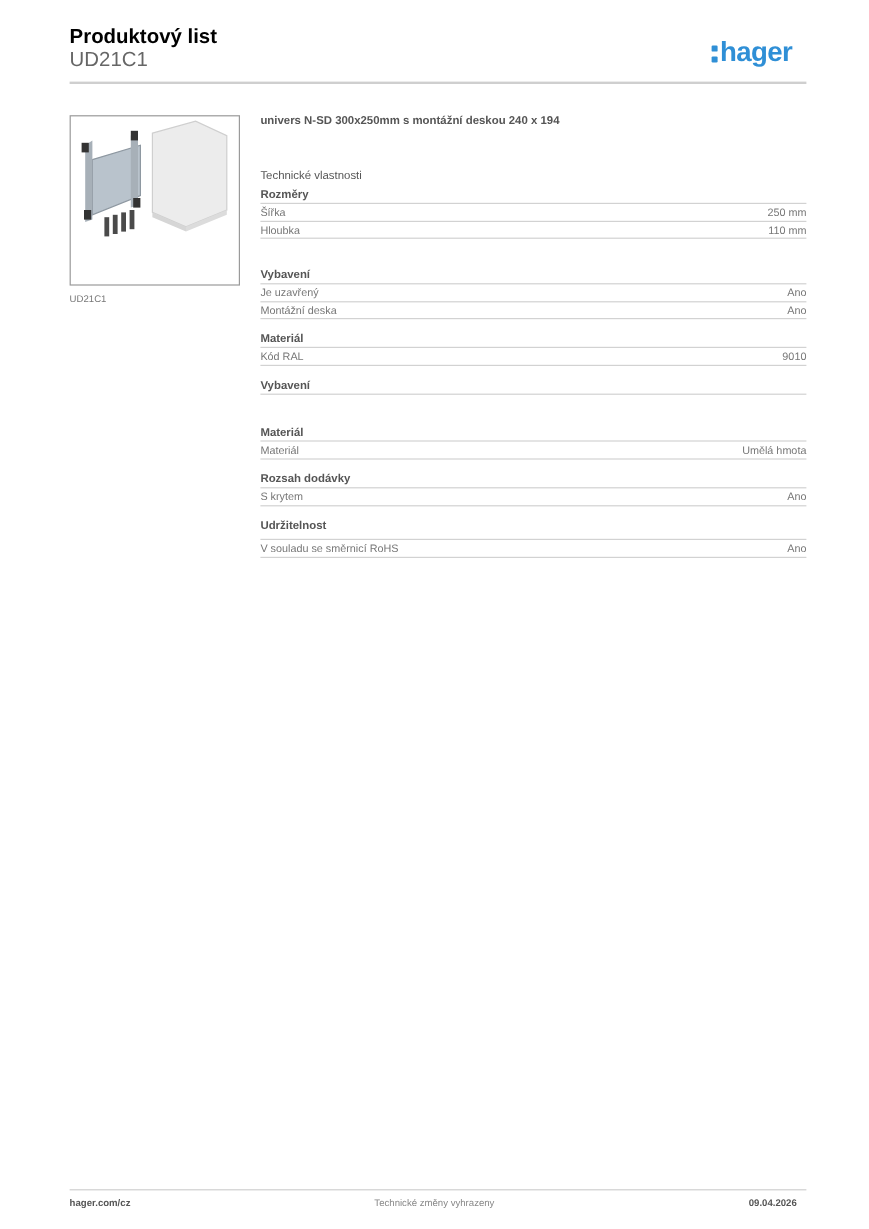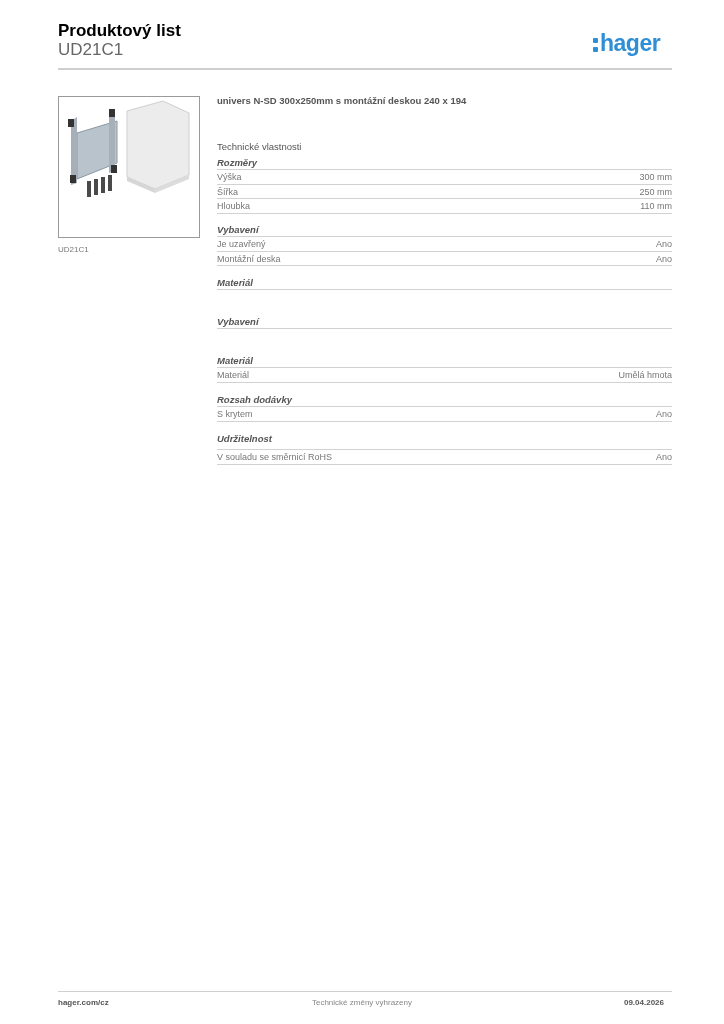--- a/index.html
+++ b/index.html
@@ -11,21 +11,21 @@
   .logo .colon span { width: 5px; height: 5px; background: #2f8fd6; border-radius: 1px; display: block; }
   .header-rule { position: absolute; left: 58px; top: 68px; width: 614px; height: 2px; background: #cfcfcf; }
 
   .photo { position: absolute; left: 58px; top: 96px; width: 142px; height: 142px; border: 1px solid #9a9a9a; background: #fff; box-sizing: border-box; }
   .photo-caption { position: absolute; left: 58px; top: 245px; font-size: 8px; color: #777; }
 
   .product-name { position: absolute; left: 217px; top: 95px; font-size: 9.5px; font-weight: bold; color: #555; }
   .tech-title { position: absolute; left: 217px; top: 141px; font-size: 9.5px; font-weight: normal; color: #555; }
 
   .spec { position: absolute; left: 217px; width: 455px; }
-  .group-title { font-size: 9.5px; font-weight: bold; color: #555; height: 13px; line-height: 13px; border-bottom: 1.5px solid #d2d2d2; font-style: italic; }
+  .group-title { font-size: 9.5px; font-weight: bold; color: #555; height: 13px; line-height: 13px; border-bottom: 1.5px solid #d2d2d2; }
   .row { display: flex; justify-content: space-between; font-size: 9px; color: #777; height: 13.5px; line-height: 14px; border-bottom: 1.5px solid #d2d2d2; }
   .row .val { text-align: right; }
 
   .footer-rule { position: absolute; left: 58px; top: 991px; width: 614px; height: 1px; background: #cfcfcf; }
   .footer-left { position: absolute; left: 58px; top: 998px; font-size: 8px; font-weight: bold; color: #555; }
   .footer-center { position: absolute; left: 0; width: 724px; top: 998px; text-align: center; font-size: 8px; color: #888; }
   .footer-right { position: absolute; right: 60px; top: 998px; font-size: 8px; font-weight: bold; color: #555; }
 </style>
 </head>
 <body>
@@ -65,24 +65,20 @@
   </svg>
 </div>
 <div class="photo-caption">UD21C1</div>
 
 <div class="product-name">univers N-SD 300x250mm s montážní deskou 240 x 194</div>
 <div class="tech-title">Technické vlastnosti</div>
 
 <div class="spec" style="top:156px">
   <div class="group-title">Rozměry</div>
   <div class="row">
-      <span>Výška</span>
-      <span class="val">300 mm</span>
-    </div>
-  <div class="row">
       <span>Šířka</span>
       <span class="val">250 mm</span>
     </div>
   <div class="row">
       <span>Hloubka</span>
       <span class="val">110 mm</span>
     </div>
 </div>
 
 <div class="spec" style="top:223px">
@@ -92,20 +88,24 @@
       <span class="val">Ano</span>
     </div>
   <div class="row">
       <span>Montážní deska</span>
       <span class="val">Ano</span>
     </div>
 </div>
 
 <div class="spec" style="top:276px">
   <div class="group-title">Materiál</div>
+  <div class="row">
+      <span>Kód RAL</span>
+      <span class="val">9010</span>
+    </div>
 </div>
 
 <div class="spec" style="top:315px">
   <div class="group-title">Vybavení</div>
 </div>
 
 <div class="spec" style="top:354px">
   <div class="group-title">Materiál</div>
   <div class="row">
       <span>Materiál</span>

